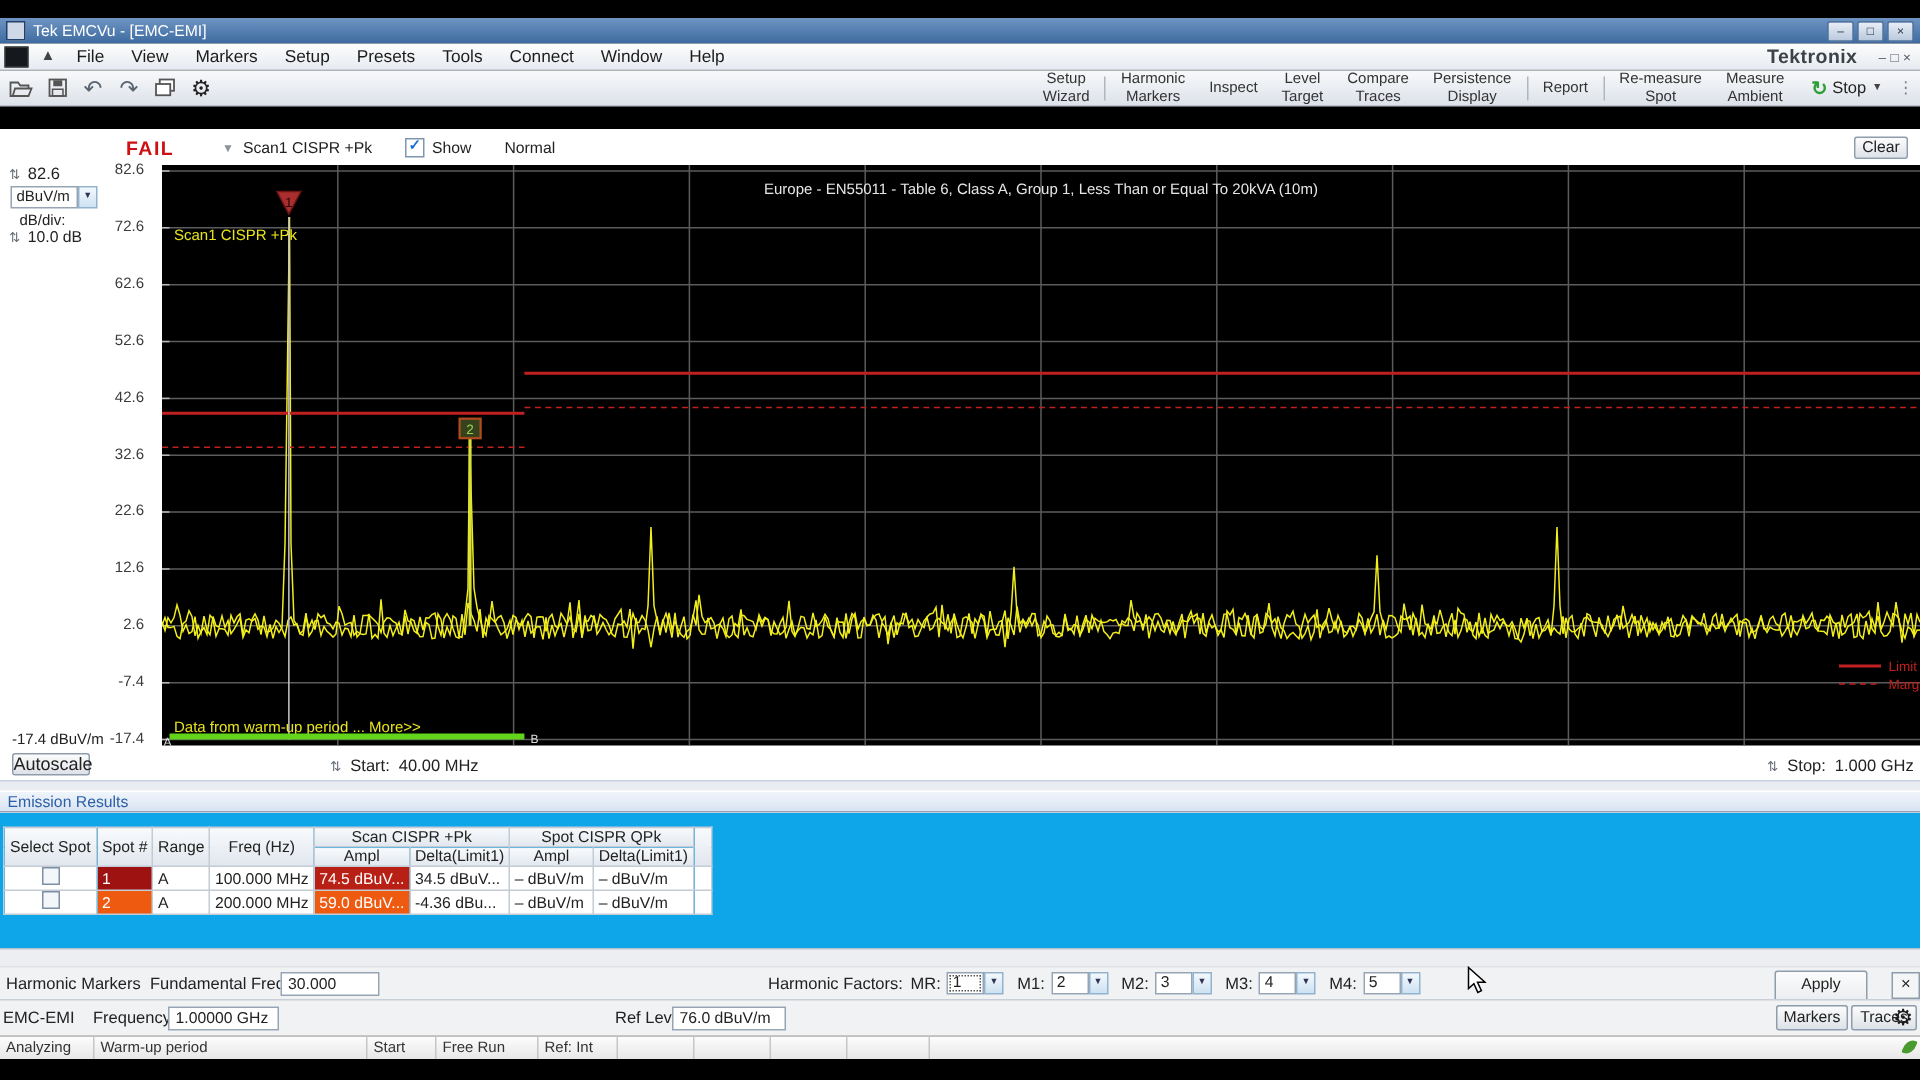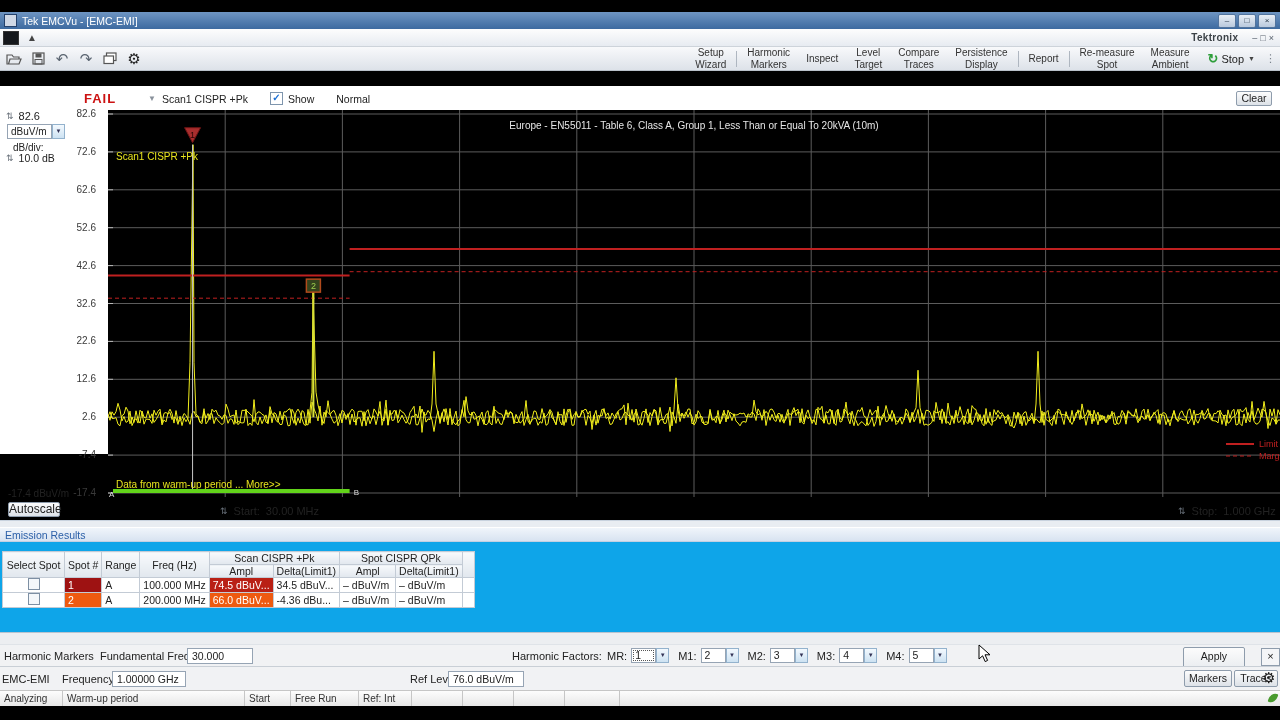--- a/index.html
+++ b/index.html
@@ -15,42 +15,42 @@
   #titlebar .wbtns{margin-left:auto;display:flex;gap:2px;}
   #titlebar .wbtn{width:16px;height:12px;background:linear-gradient(#e8eef6,#b9c9dd);
     border:1px solid #52749e;border-radius:2px;font-size:8px;line-height:11px;text-align:center;color:#234;}
   #menubar{left:0;top:29px;width:1280px;height:18px;
     background:linear-gradient(#fdfdfd,#e7ebf1);border-bottom:1px solid #cdd3da;
     display:flex;align-items:center;font-size:11.5px;color:#1c1c1c;box-sizing:border-box;}
   #menubar .mi{padding:1px 9px;}
   .smallicon{width:14px;height:12px;margin:0 3px;display:inline-block;}
   #app-mini-icon{background:#15181c;border:1px solid #333;}
   #eject-icon{color:#444;font-size:10px;line-height:12px;text-align:center;border:0;}
-  #brand{margin-left:auto;font-weight:bold;font-size:10px;color:#3c4247;letter-spacing:.3px;}
+  #brand{margin-left:auto;font-weight:bold;font-size:13px;color:#3c4247;letter-spacing:.3px;}
   #mdi-btns{display:flex;gap:3px;margin:0 6px 0 14px;color:#56606c;font-size:9px;}
   #toolbar{left:0;top:47px;width:1280px;height:24px;
     background:linear-gradient(#f8f9fb,#dde2e9);border-bottom:1px solid #b9c0c9;
     display:flex;align-items:center;box-sizing:border-box;}
   .tool-ic{width:20px;height:18px;margin-left:4px;display:flex;align-items:center;justify-content:center;color:#444;}
   .tool-ic svg{display:block;}
   .tool-ic.txt{font-size:15px;color:#5a6470;}
   #tool-actions{margin-left:auto;display:flex;align-items:center;height:100%;}
   .taction{font-size:10px;color:#333;line-height:1.12;text-align:center;
     padding:1px 8px;white-space:pre-line;}
   .tsep{width:1px;height:16px;background:#aeb6c0;margin:0 2px;}
   #stop-group{display:flex;align-items:center;margin:0 6px 0 10px;font-size:11px;color:#222;}
   #stop-icon{color:#2e9e3a;font-size:13px;margin-right:3px;font-weight:bold;}
   #stop-caret{font-size:7px;color:#444;margin-left:4px;}
   #grip-dots{color:#7a828c;font-size:11px;margin:0 4px;letter-spacing:0;}
   
   .panel-hd{left:0;width:1280px;height:15px;
     background:linear-gradient(#f0f5fb,#d8e3f1);border-top:1px solid #fff;border-bottom:1px solid #c2d0e2;
     font-size:10.5px;color:#2b5fa8;padding-left:5px;box-sizing:border-box;line-height:14px;}
   
-  #graph-area{left:0;top:86px;width:1280px;height:368px;background:#fff;}
+  #graph-area{left:0;top:86px;width:1280px;height:434px;background:#fff;}
   #fail{left:84px;top:5px;color:#cc1212;font-weight:bold;font-size:13px;letter-spacing:1px;}
   .spin{color:#68707a;font-size:9px;}
   #reflevel-row{left:6px;top:24px;font-size:11px;color:#222;display:flex;gap:5px;align-items:center;}
   #unit-dd{left:7px;top:38px;display:flex;height:15px;}
   #unit-dd .val{background:#fff;border:1px solid #96a4b4;font-size:10px;padding:0 3px;line-height:13px;color:#222;width:37px;}
   #dbdiv-lbl{left:13px;top:56px;font-size:10px;color:#222;}
   #dbdiv-row{left:6px;top:66px;font-size:10.5px;color:#222;display:flex;gap:5px;align-items:center;}
   .dd-arr{width:13px;background:linear-gradient(#f3f9fe,#cde2f2);border:1px solid #93b2cd;
     font-size:6px;color:#335;text-align:center;line-height:13px;box-sizing:border-box;}
   #trace-row{left:148px;top:6px;display:flex;align-items:center;font-size:10.5px;color:#222;}
@@ -124,20 +124,21 @@
   <span class="wbtns">
     <span class="wbtn">–</span>
     <span class="wbtn">□</span>
     <span class="wbtn">×</span>
   </span>
 </div>
 
 <div class="abs" id="menubar">
   <span class="smallicon" id="app-mini-icon"></span>
   <span class="smallicon" id="eject-icon">▲</span>
+  <span id="menu-items"><span class="mi">File</span><span class="mi">View</span><span class="mi">Markers</span><span class="mi">Setup</span><span class="mi">Presets</span><span class="mi">Tools</span><span class="mi">Connect</span><span class="mi">Window</span><span class="mi">Help</span></span>
   <span id="brand">Tektronix</span>
   <span id="mdi-btns">
     <span>–</span>
     <span>□</span>
     <span>×</span>
   </span>
 </div>
 
 <div class="abs" id="toolbar">
   <span class="tool-ic">
@@ -288,21 +289,21 @@
         <text x="1" y="387" font-size="8" fill="#ddd" font-family="Liberation Sans,sans-serif">A</text>
         <text x="245.64948453608247" y="385" font-size="8" fill="#ddd" font-family="Liberation Sans,sans-serif">B</text>
       </svg>
   </div>
 
   <div class="abs" id="minlevel">-17.4 dBuV/m</div>
   <div class="abs btn" id="autoscale-btn">Autoscale</div>
   <div class="abs" id="start-row">
     <span class="spin">⇅</span>
     <span>Start:</span>
-    <span>30.00 MHz</span>
+    <span>40.00 MHz</span>
   </div>
   <div class="abs" id="stop-row">
     <span class="spin">⇅</span>
     <span>Stop:</span>
     <span>1.000 GHz</span>
   </div>
 </div>
 
 <div class="abs" id="divider1"></div>
 <div class="abs panel-hd" id="results-header">Emission Results</div>
@@ -347,21 +348,21 @@
           <td>34.5 dBuV...</td>
           <td>– dBuV/m</td>
           <td>– dBuV/m</td>
           <td></td>
         </tr>
         <tr>
           <td class="selcell"><span class="rowcb"></span></td>
           <td class="spotcell" style="background: rgb(238, 90, 16);">2</td>
           <td>A</td>
           <td>200.000 MHz</td>
-          <td class="amplcell" style="background: rgb(238, 90, 16);">66.0 dBuV...</td>
+          <td class="amplcell" style="background: rgb(238, 90, 16);">59.0 dBuV...</td>
           <td>-4.36 dBu...</td>
           <td>– dBuV/m</td>
           <td>– dBuV/m</td>
           <td></td>
         </tr>
       </tbody>
   </table>
 </div>
 
 <div class="abs" id="splitter"></div>

